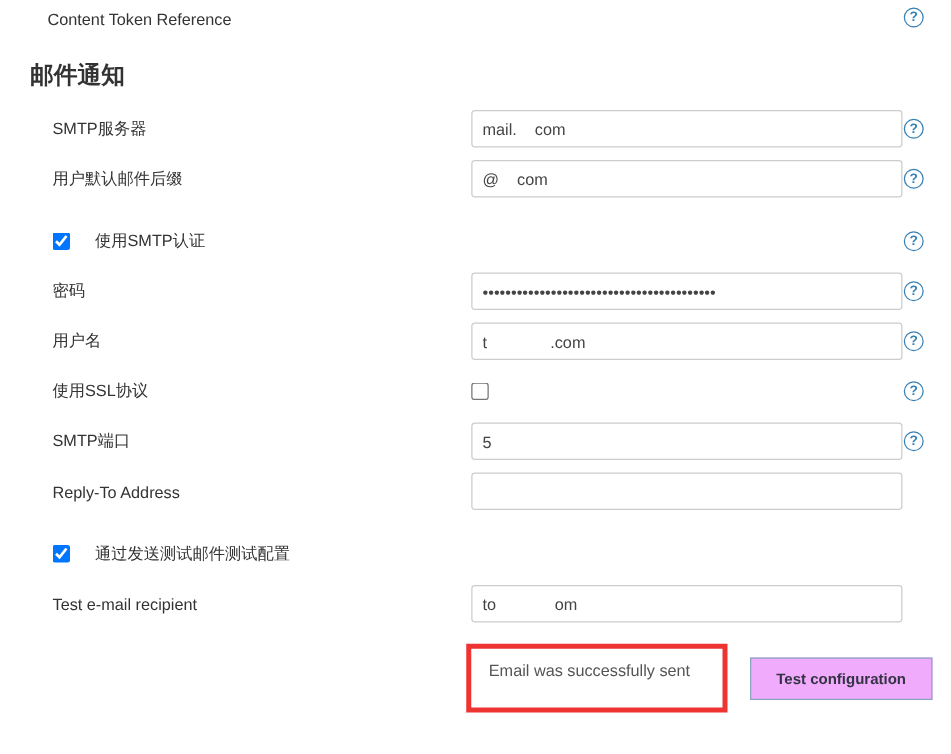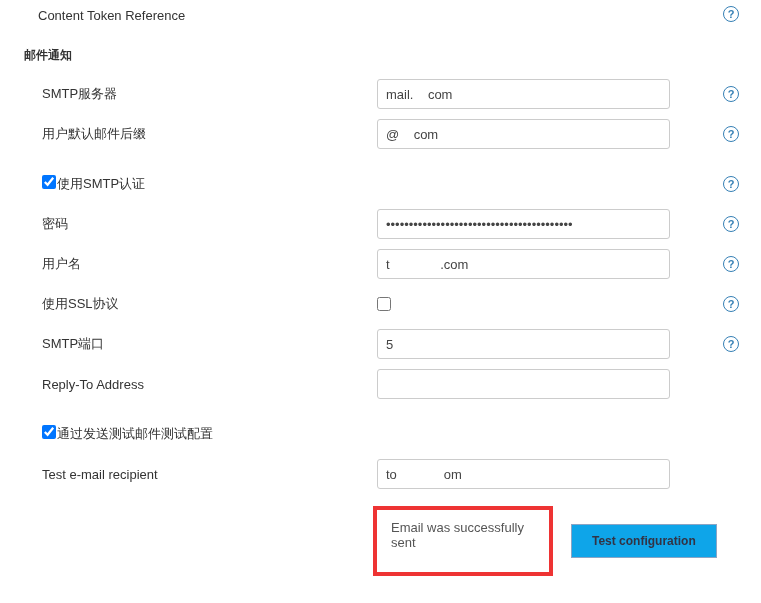--- a/index.html
+++ b/index.html
@@ -15,41 +15,41 @@
     position: relative;
     padding: 8px 0 24px 0;
   }
   .top-row { margin: 0 0 24px 38px; display: flex; align-items: center; }
   .top-row .label { color: #333; }
   .top-help { position: absolute; right: 20px; top: 6px; }
   .section-heading {
     font-weight: bold;
     color: #333;
     margin: 10px 0 10px 24px;
-    font-size: 12px;
+    font-size: 19px;
   }
   .form-rows { margin-left: 42px; }
   .row {
     display: flex;
     align-items: center;
     min-height: 40px;
     position: relative;
   }
   .row .label-col {
     width: 335px;
     padding-right: 20px;
     color: #333;
   }
   .row .label-col.with-cb {
     display: flex;
-    align-items: flex-start;
-    gap: 1px;
+    align-items: center;
+    gap: 20px;
   }
   .input-col {
-    width: 293px;
+    width: 345px;
     display: flex;
     align-items: center;
   }
   input[type="text"], input[type="password"] {
     width: 100%;
     height: 30px;
     border: 1px solid #ccc;
     border-radius: 3px;
     padding: 4px 8px;
     font-size: 13px;
@@ -74,26 +74,26 @@
   .test-area {
     margin-left: 373px;
     display: flex;
     align-items: center;
     gap: 18px;
     margin-top: 12px;
   }
   .status-box {
     border: 4px solid #e33;
     padding: 10px 14px 22px 14px;
-    width: 180px;
+    width: 209px;
     min-height: 36px;
     color: #555;
   }
   .btn-test {
-    background: #0ea5e9;
+    background: #f0abfc;
     border: 1px solid #8aa4c4;
     color: #334;
     font-weight: bold;
     font-size: 12px;
     padding: 9px 20px;
     cursor: pointer;
   }
   .spacer { height: 10px; }
 </style>
 </head>

